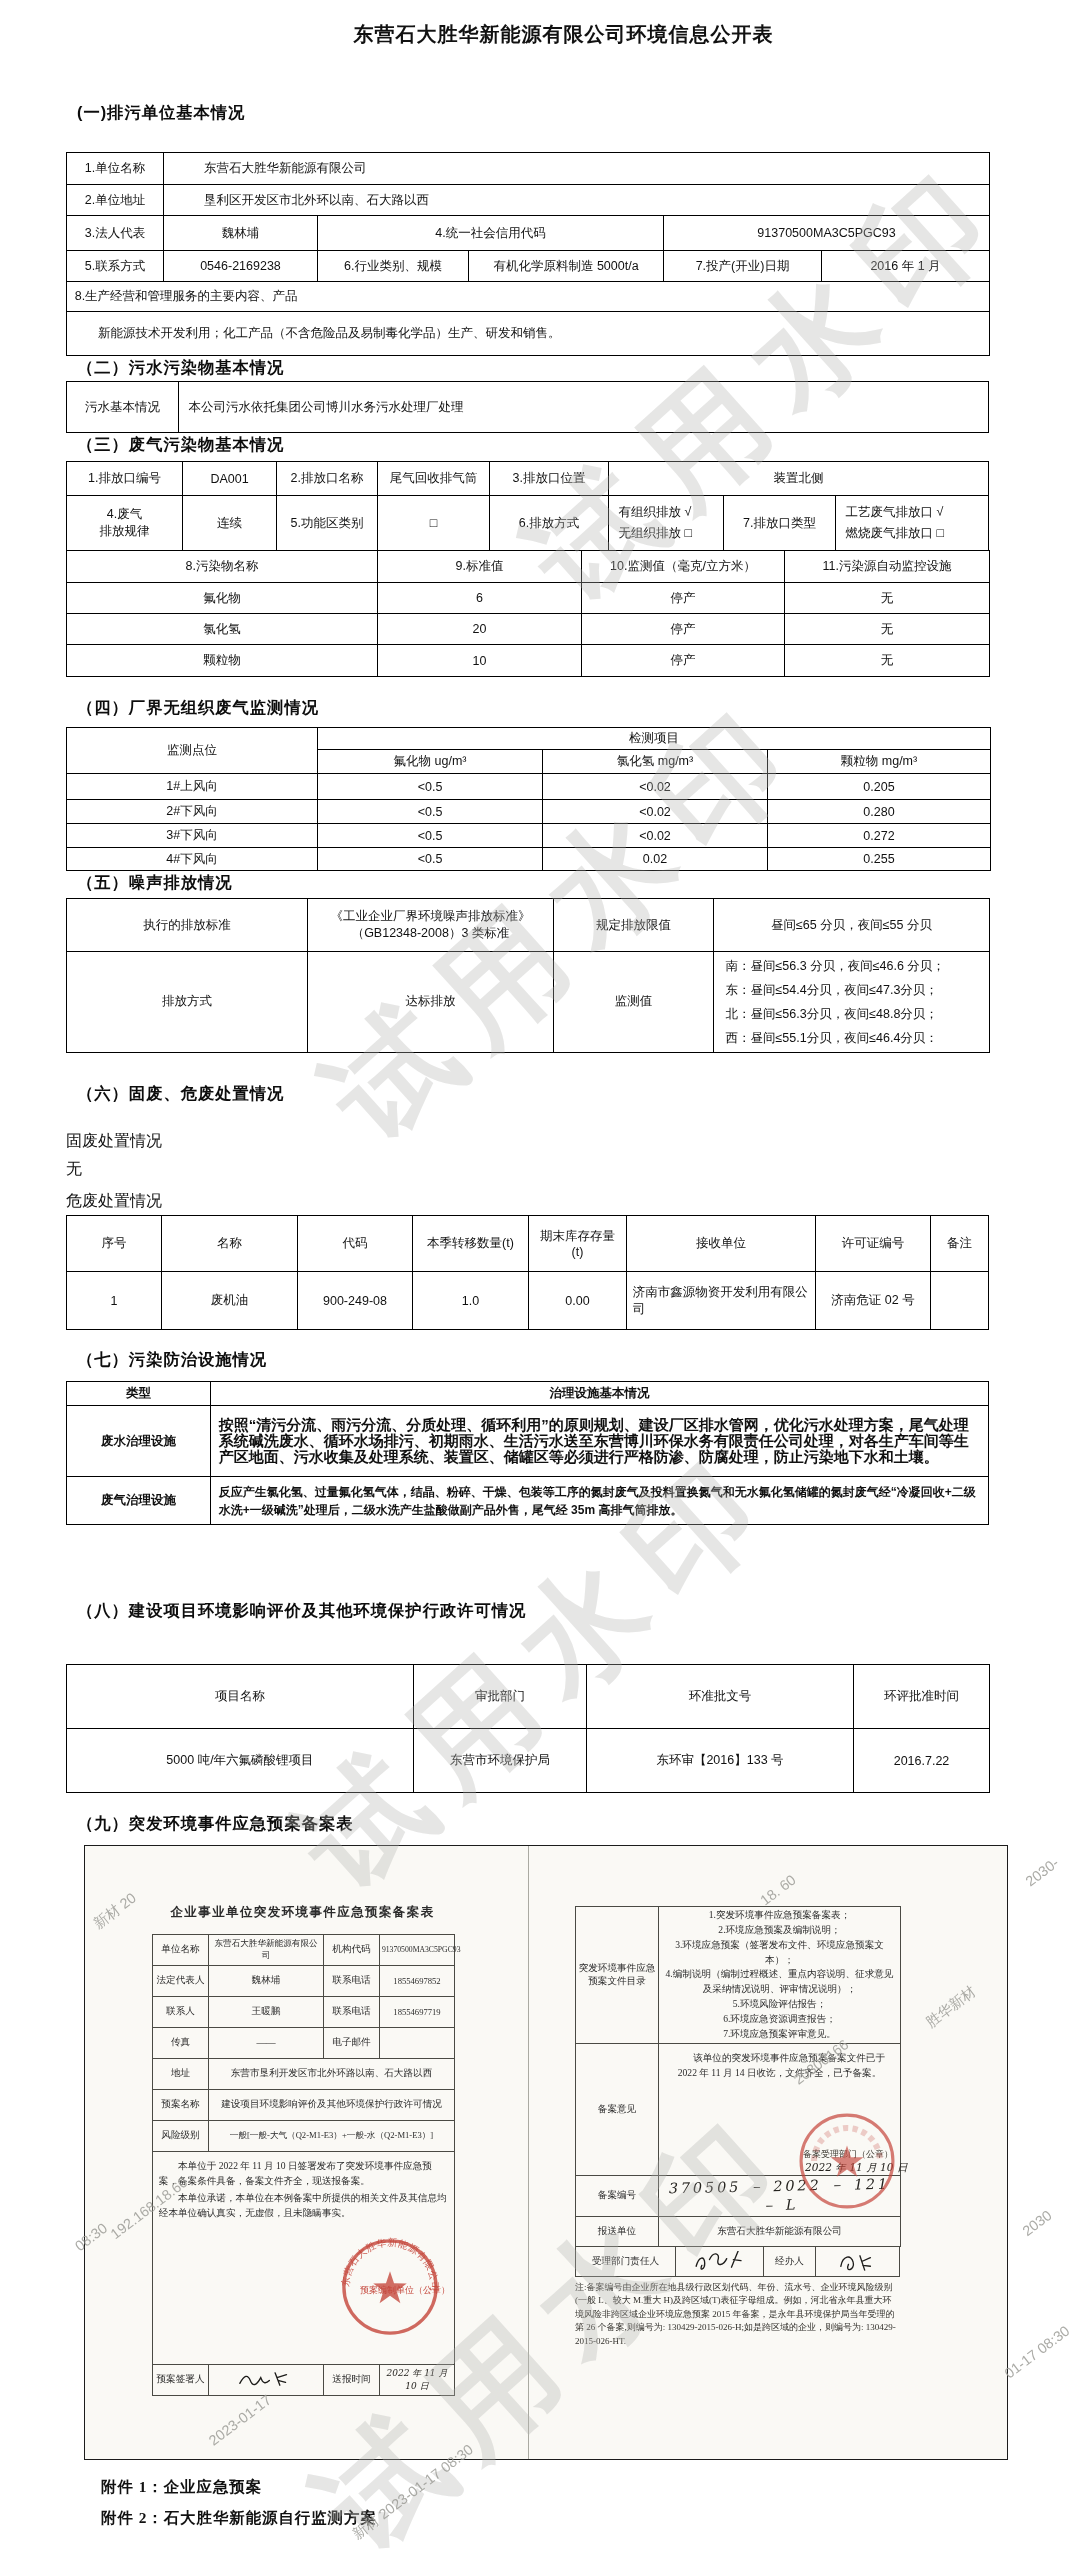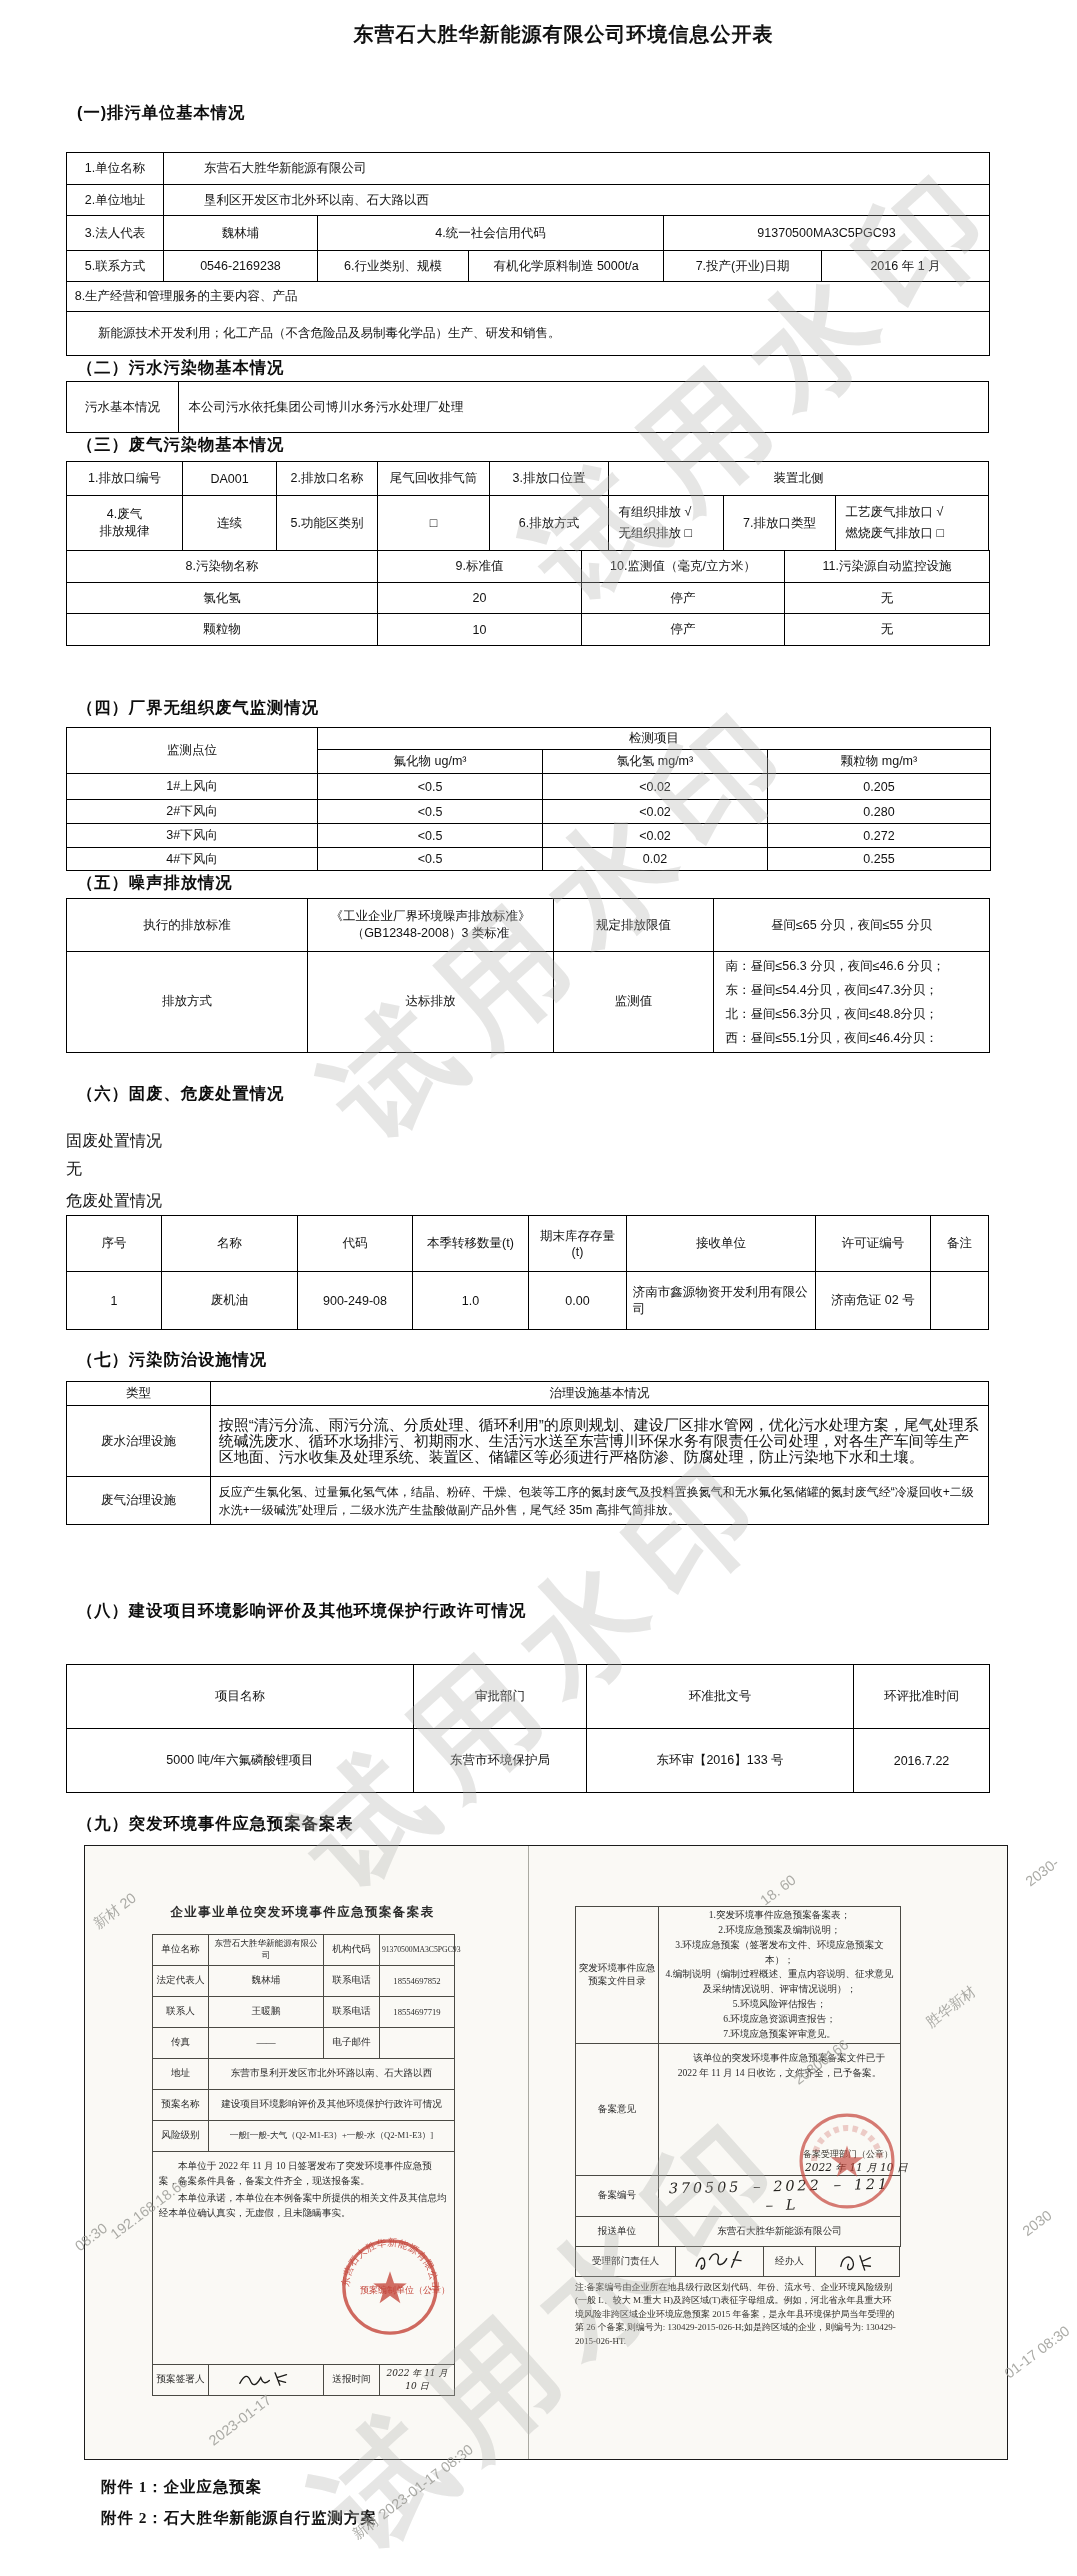--- a/index.html
+++ b/index.html
@@ -168,20 +168,26 @@
           <col style="width:205px">
         </colgroup>
       <tbody>
           <tr style="height:32px">
         <td>8.污染物名称</td>
         <td>9.标准值</td>
         <td>10.监测值（毫克/立方米）</td>
         <td>11.污染源自动监控设施</td>
       </tr>
       <tr style="height:31px">
+        <td>氟化物</td>
+        <td>6</td>
+        <td>停产</td>
+        <td>无</td>
+      </tr>
+      <tr style="height:31px">
         <td>氯化氢</td>
         <td>20</td>
         <td>停产</td>
         <td>无</td>
       </tr>
       <tr style="height:32px">
         <td>颗粒物</td>
         <td>10</td>
         <td>停产</td>
         <td>无</td>
@@ -306,21 +312,21 @@
         <td>0.00</td>
         <td class="tl" style="padding:3.8px 5.8px">济南市鑫源物资开发利用有限公司</td>
         <td>济南危证 02 号</td>
         <td></td>
       </tr>
     </tbody>
       </table>
   </div>
 
   <div class="abs sec-h" style="top:1349px;">（七）污染防治设施情况</div>
-  <div class="abs" style="left:66px;top:1381px;width:923px;">
+  <div class="abs" style="left:66px;top:1381px;width:923px;font-weight:bold;">
     <table class="doc">
       <colgroup>
           <col style="width:144px">
           <col>
         </colgroup>
       <tbody>
           <tr style="height:24px">
         <td>类型</td>
         <td>治理设施基本情况</td>
       </tr>

